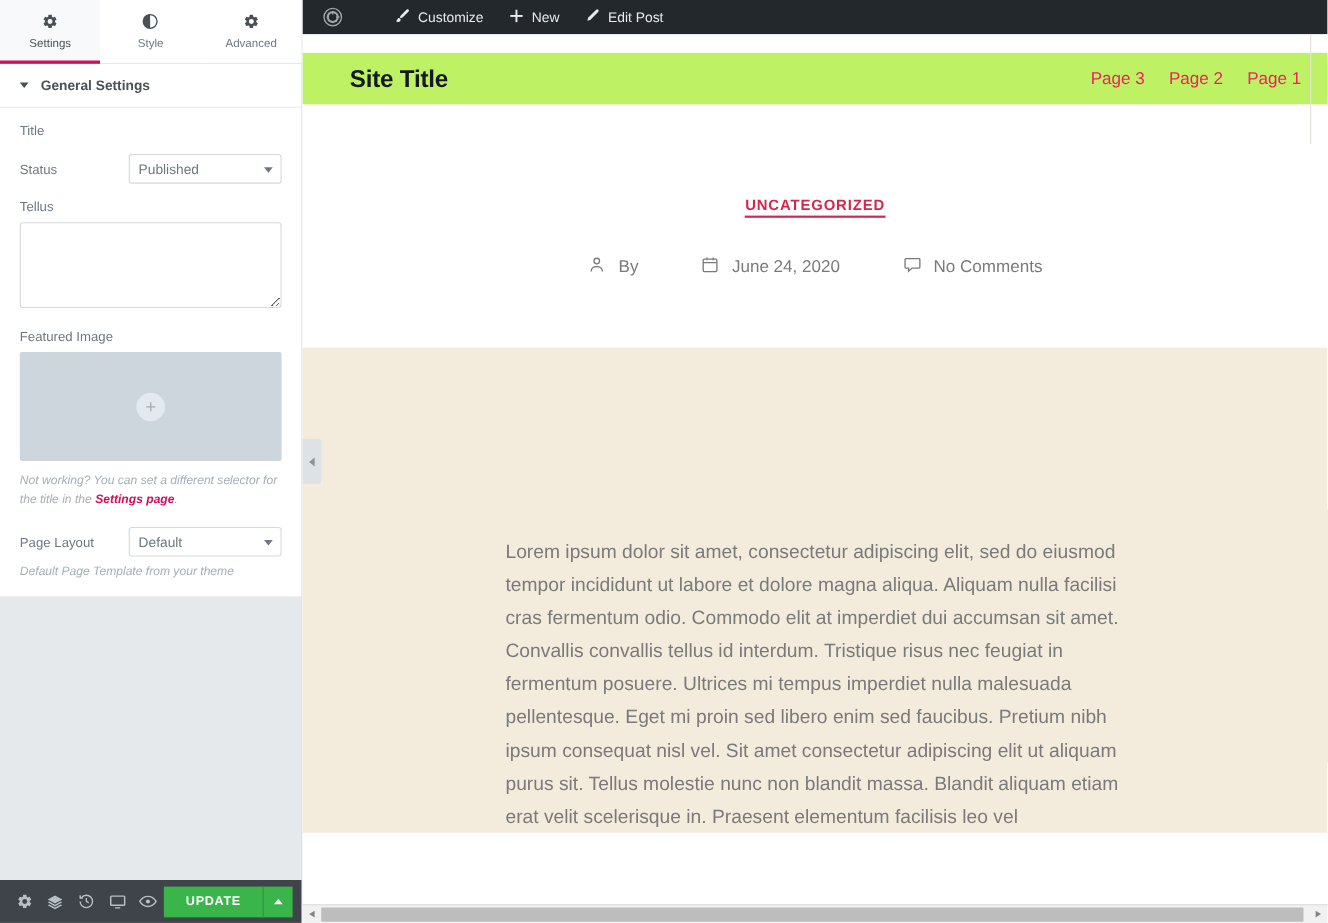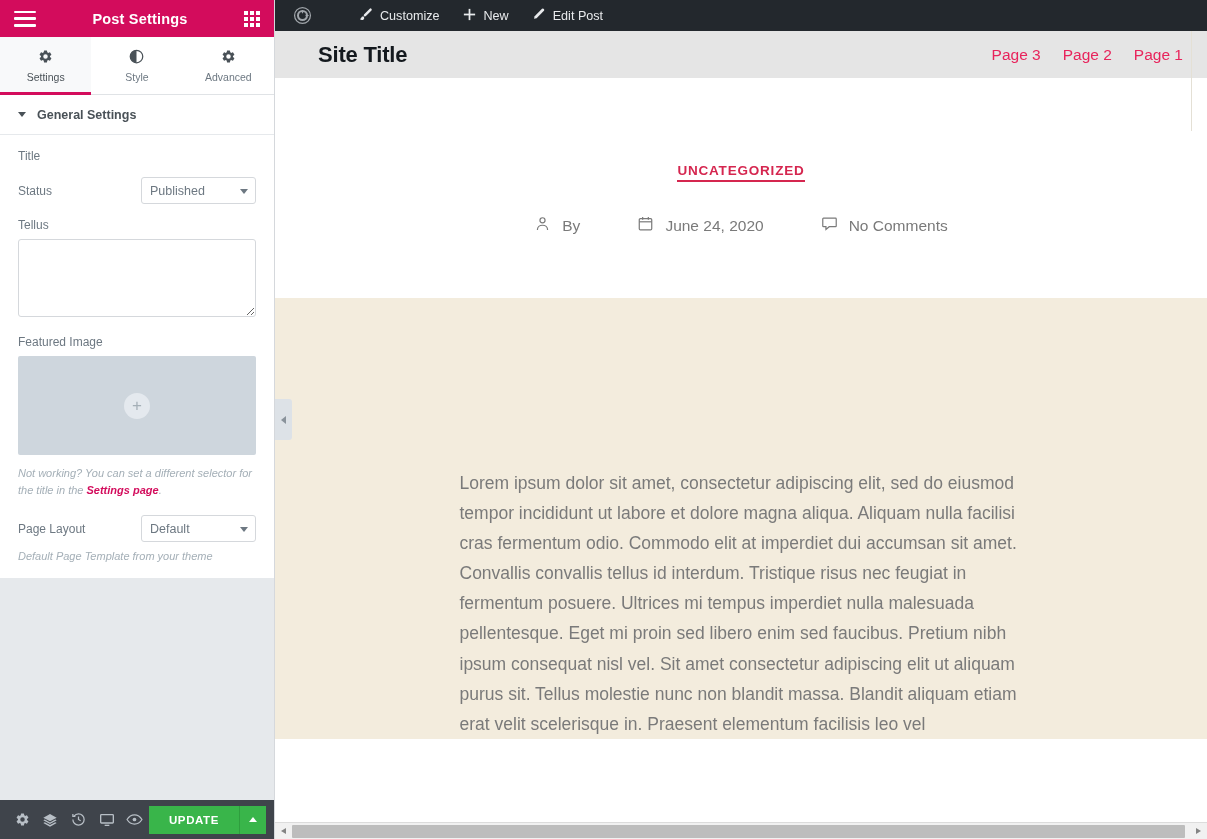--- a/index.html
+++ b/index.html
@@ -63,21 +63,21 @@
   .ctl-row { display: flex; align-items: center; justify-content: space-between; margin-bottom: 14px; }
   .ctl-row .ctl-label { margin-bottom: 0; }
 
   .txt-input {
     width: 100%; height: 27px; border: 1px solid #d5d8dc; border-radius: 3px;
     padding: 0 8px; font-size: 12.5px; color: #6d7882; background: #fff;
     font-family: "Liberation Sans", sans-serif; outline: none;
   }
   .txt-input::placeholder { color: #6d7882; }
 
-  .select-wrap { position: relative; width: 115px; }
+  .select-wrap { position: relative; width: 139px; }
   .select-wrap select {
     width: 100%; height: 27px; border: 1px solid #d5d8dc; border-radius: 3px;
     padding: 0 22px 0 8px; font-size: 12.5px; color: #6d7882; background: #fff;
     appearance: none; -webkit-appearance: none; outline: none;
     font-family: "Liberation Sans", sans-serif; cursor: pointer;
   }
   .select-wrap:after {
     content: ""; position: absolute; right: 8px; top: 12px; pointer-events: none;
     width: 0; height: 0; border-left: 4.5px solid transparent; border-right: 4.5px solid transparent;
     border-top: 5.5px solid #6d7882;
@@ -145,22 +145,22 @@
 
   .adminbar {
     height: 31px; background: #23282d; display: flex; align-items: center;
     color: #e8eaec; font-size: 12.5px; padding-left: 8px; gap: 0;
   }
   .ab-item { display: flex; align-items: center; gap: 7px; padding: 16px 11px; height: 31px; cursor: pointer; }
   .ab-item .ab-label { color: #e8eaec; font-size: 12.6px; }
   .ab-wp { padding: 0 11px 0 10px; }
 
   .site-header {
-    height: 47px; background: #e5e5e5; display: flex; align-items: center;
-    justify-content: space-between; padding: 0 24px 0 43px;
+    height: 47px; background: #bef264; display: flex; align-items: center;
+    justify-content: space-between; padding: 0 24px 0 43px; margin-top: 17px;
   }
   .site-title { font-size: 22px; font-weight: bold; color: #14191e; letter-spacing: -.2px; }
   .site-nav { display: flex; gap: 22px; align-items: center; }
   .site-nav a { color: #e8245c; font-size: 15.5px; text-decoration: none; }
 
   .post-top { background: #fff; padding-top: 83px; text-align: center; padding-bottom: 62px; }
   .cat-link {
     color: #d5264f; font-size: 13.5px; font-weight: bold; letter-spacing: .8px;
     text-decoration: none; border-bottom: 2.5px solid #d5264f; padding-bottom: 2px;
   }
@@ -205,39 +205,20 @@
   .hs-track { flex: 1; height: 17px; position: relative; }
   .hs-thumb { position: absolute; left: 0; top: 2px; height: 13px; width: 893px; background: #bdbdbd; border-radius: 1px; cursor: pointer; }
 </style>
 </head>
 <body>
 
 <div class="app">
 
   <div class="panel">
 
-    <div class="panel-header">
-      <div class="hamburger">
-        <i></i>
-          <i></i>
-          <i></i>
-      </div>
-      <div class="panel-title">Post Settings</div>
-      <div class="grid-icon">
-        <i></i>
-          <i></i>
-          <i></i>
-          <i></i>
-          <i></i>
-          <i></i>
-          <i></i>
-          <i></i>
-          <i></i>
-      </div>
-    </div>
 
     <div class="tabs">
       <div class="tab active">
         <span class="ticon">
           <svg width="15" height="15" viewBox="0 0 24 24" fill="#495157">
               <path d="M19.14 12.94a7.5 7.5 0 000-1.88l2.03-1.58a.5.5 0 00.12-.64l-1.92-3.32a.5.5 0 00-.6-.22l-2.39.96a7.3 7.3 0 00-1.62-.94l-.36-2.54a.5.5 0 00-.5-.42h-3.84a.5.5 0 00-.5.42l-.36 2.54c-.58.24-1.12.56-1.62.94l-2.39-.96a.5.5 0 00-.6.22L2.67 8.84a.5.5 0 00.12.64l2.03 1.58a7.5 7.5 0 000 1.88l-2.03 1.58a.5.5 0 00-.12.64l1.92 3.32c.12.22.38.3.6.22l2.39-.96c.5.38 1.04.7 1.62.94l.36 2.54c.04.24.25.42.5.42h3.84c.25 0 .46-.18.5-.42l.36-2.54c.58-.24 1.12-.56 1.62-.94l2.39.96c.22.08.48 0 .6-.22l1.92-3.32a.5.5 0 00-.12-.64l-2.03-1.58zM12 15.6A3.6 3.6 0 1112 8.4a3.6 3.6 0 010 7.2z"></path>
             </svg>
         </span>
         <span class="tlabel">Settings</span>
       </div>

